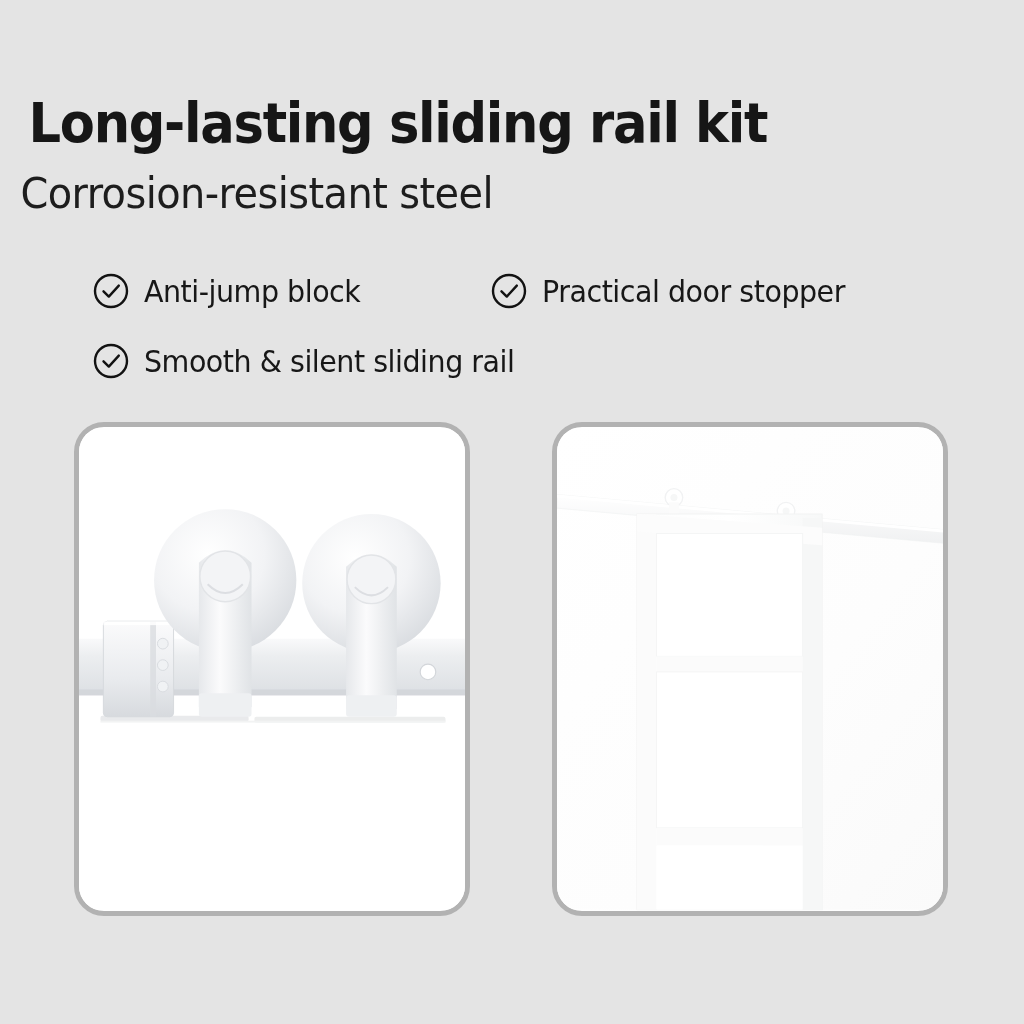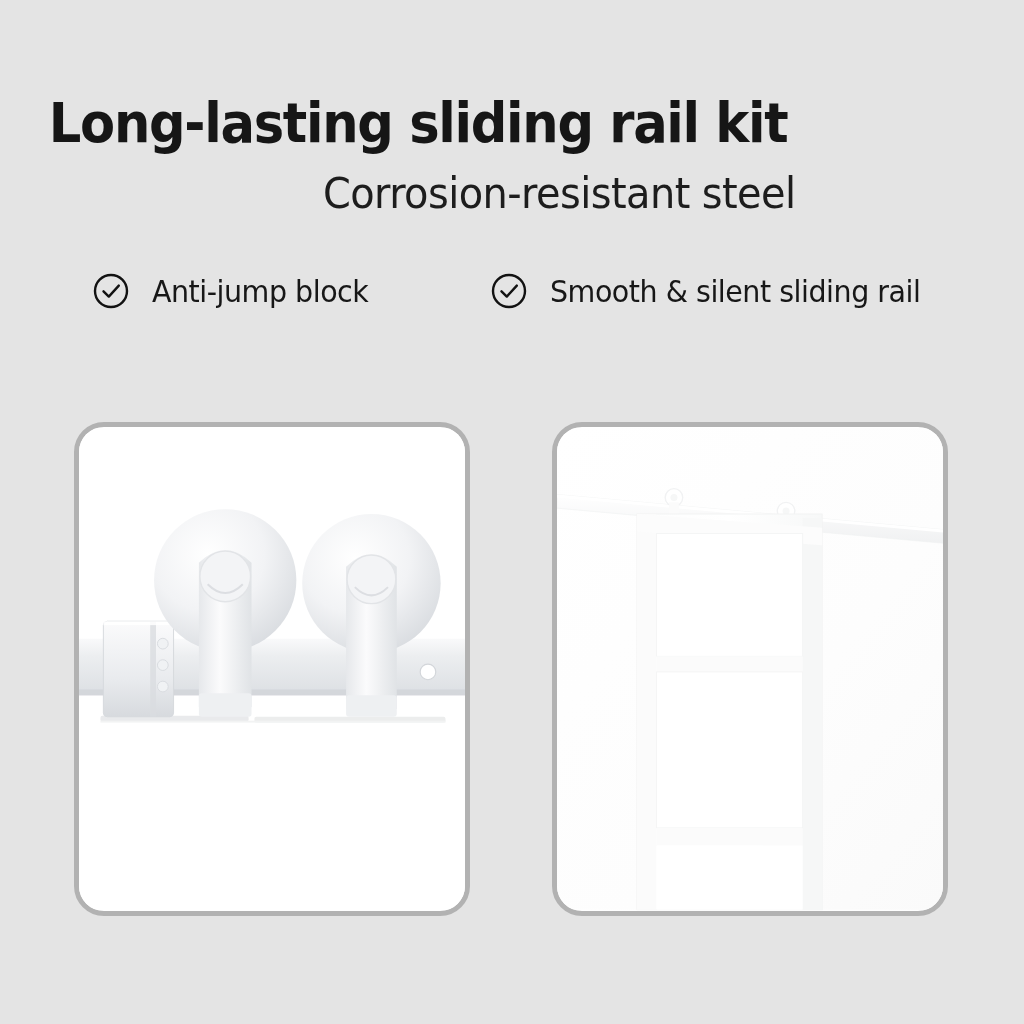--- a/index.html
+++ b/index.html
@@ -14,21 +14,21 @@
     overflow: hidden;
     position: relative;
   }
 
   
   .header {
     position: absolute;
     left: 0;
     top: 0;
     width: 816px;
-    text-align: right;
+    text-align: left;
   }
   .title {
     margin: 0;
     padding-top: 96px;
     font-family: "DejaVu Sans", sans-serif;
     font-size: 55px;
     font-weight: 700;
     letter-spacing: -1.4px;
     line-height: 1.0;
     color: #161616;
@@ -53,21 +53,21 @@
     top: 256px;
     width: 860px;
     display: grid;
     grid-template-columns: 398px 462px;
     grid-template-rows: 70px 70px;
     align-items: center;
   }
   .feature {
     display: flex;
     align-items: center;
-    gap: 22px;
+    gap: 14px;
   }
   .check-icon {
     flex: 0 0 auto;
     width: 38px;
     height: 38px;
     display: block;
   }
   .feature-label {
     font-family: "DejaVu Sans", sans-serif;
     font-size: 30px;
@@ -111,20 +111,27 @@
 <div class="features">
 
   <div class="feature">
     <svg class="check-icon" viewBox="0 0 38 38">
       <circle cx="19" cy="19" r="16" fill="none" stroke="#121212" stroke-width="2.4"></circle>
       <path d="M11.5 19.3 L16.8 24.6 L26.8 13.6" fill="none" stroke="#121212" stroke-width="2.4" stroke-linecap="round" stroke-linejoin="round"></path>
     </svg>
     <span class="feature-label">Anti-jump block</span>
   </div>
 
+  <div class="feature">
+    <svg class="check-icon" viewBox="0 0 38 38">
+      <circle cx="19" cy="19" r="16" fill="none" stroke="#121212" stroke-width="2.4"></circle>
+      <path d="M11.5 19.3 L16.8 24.6 L26.8 13.6" fill="none" stroke="#121212" stroke-width="2.4" stroke-linecap="round" stroke-linejoin="round"></path>
+    </svg>
+    <span class="feature-label">Practical door stopper</span>
+  </div>
 
 
   <div class="feature">
     <svg class="check-icon" viewBox="0 0 38 38">
       <circle cx="19" cy="19" r="16" fill="none" stroke="#121212" stroke-width="2.4"></circle>
       <path d="M11.5 19.3 L16.8 24.6 L26.8 13.6" fill="none" stroke="#121212" stroke-width="2.4" stroke-linecap="round" stroke-linejoin="round"></path>
     </svg>
     <span class="feature-label">Smooth &amp; silent sliding rail</span>
   </div>
 

